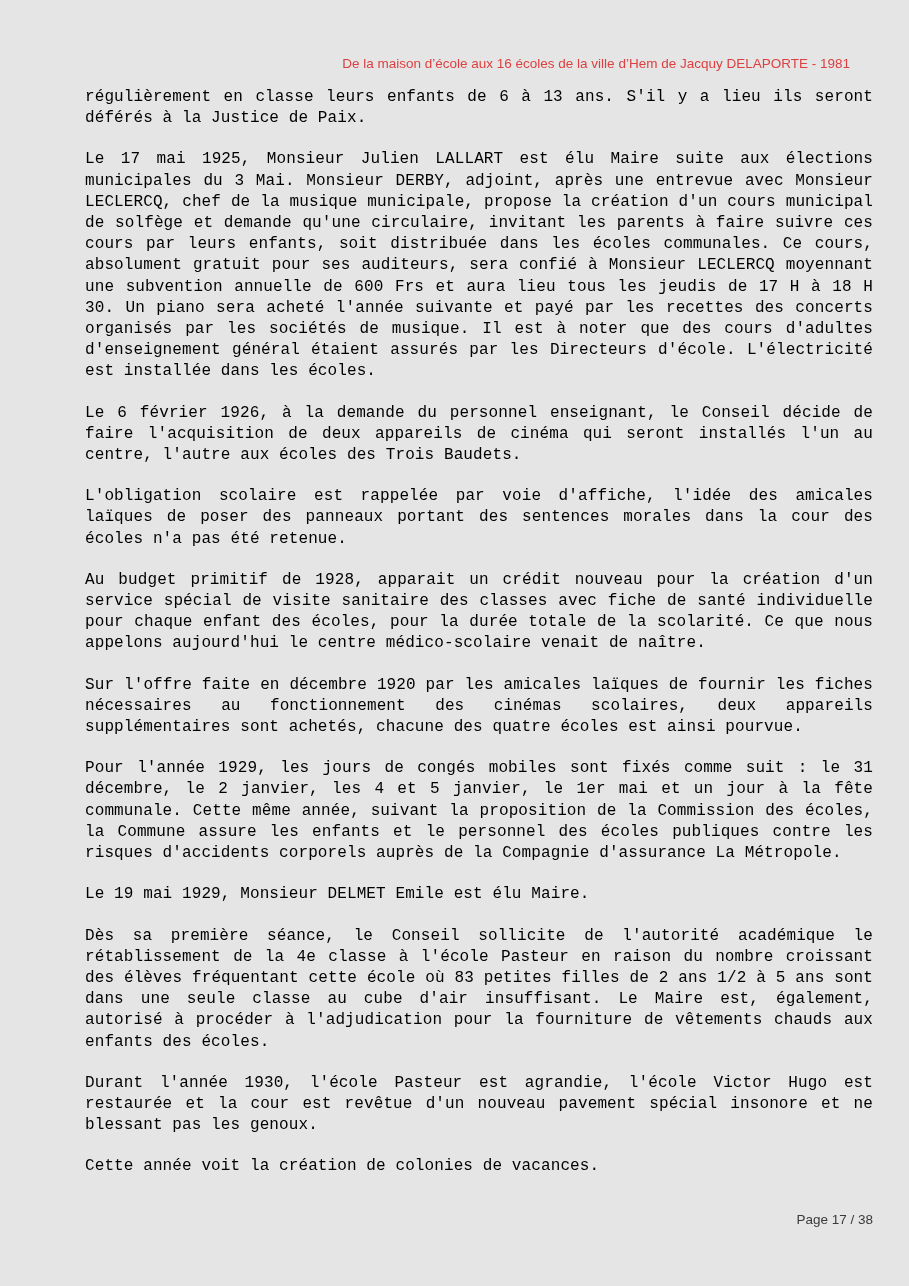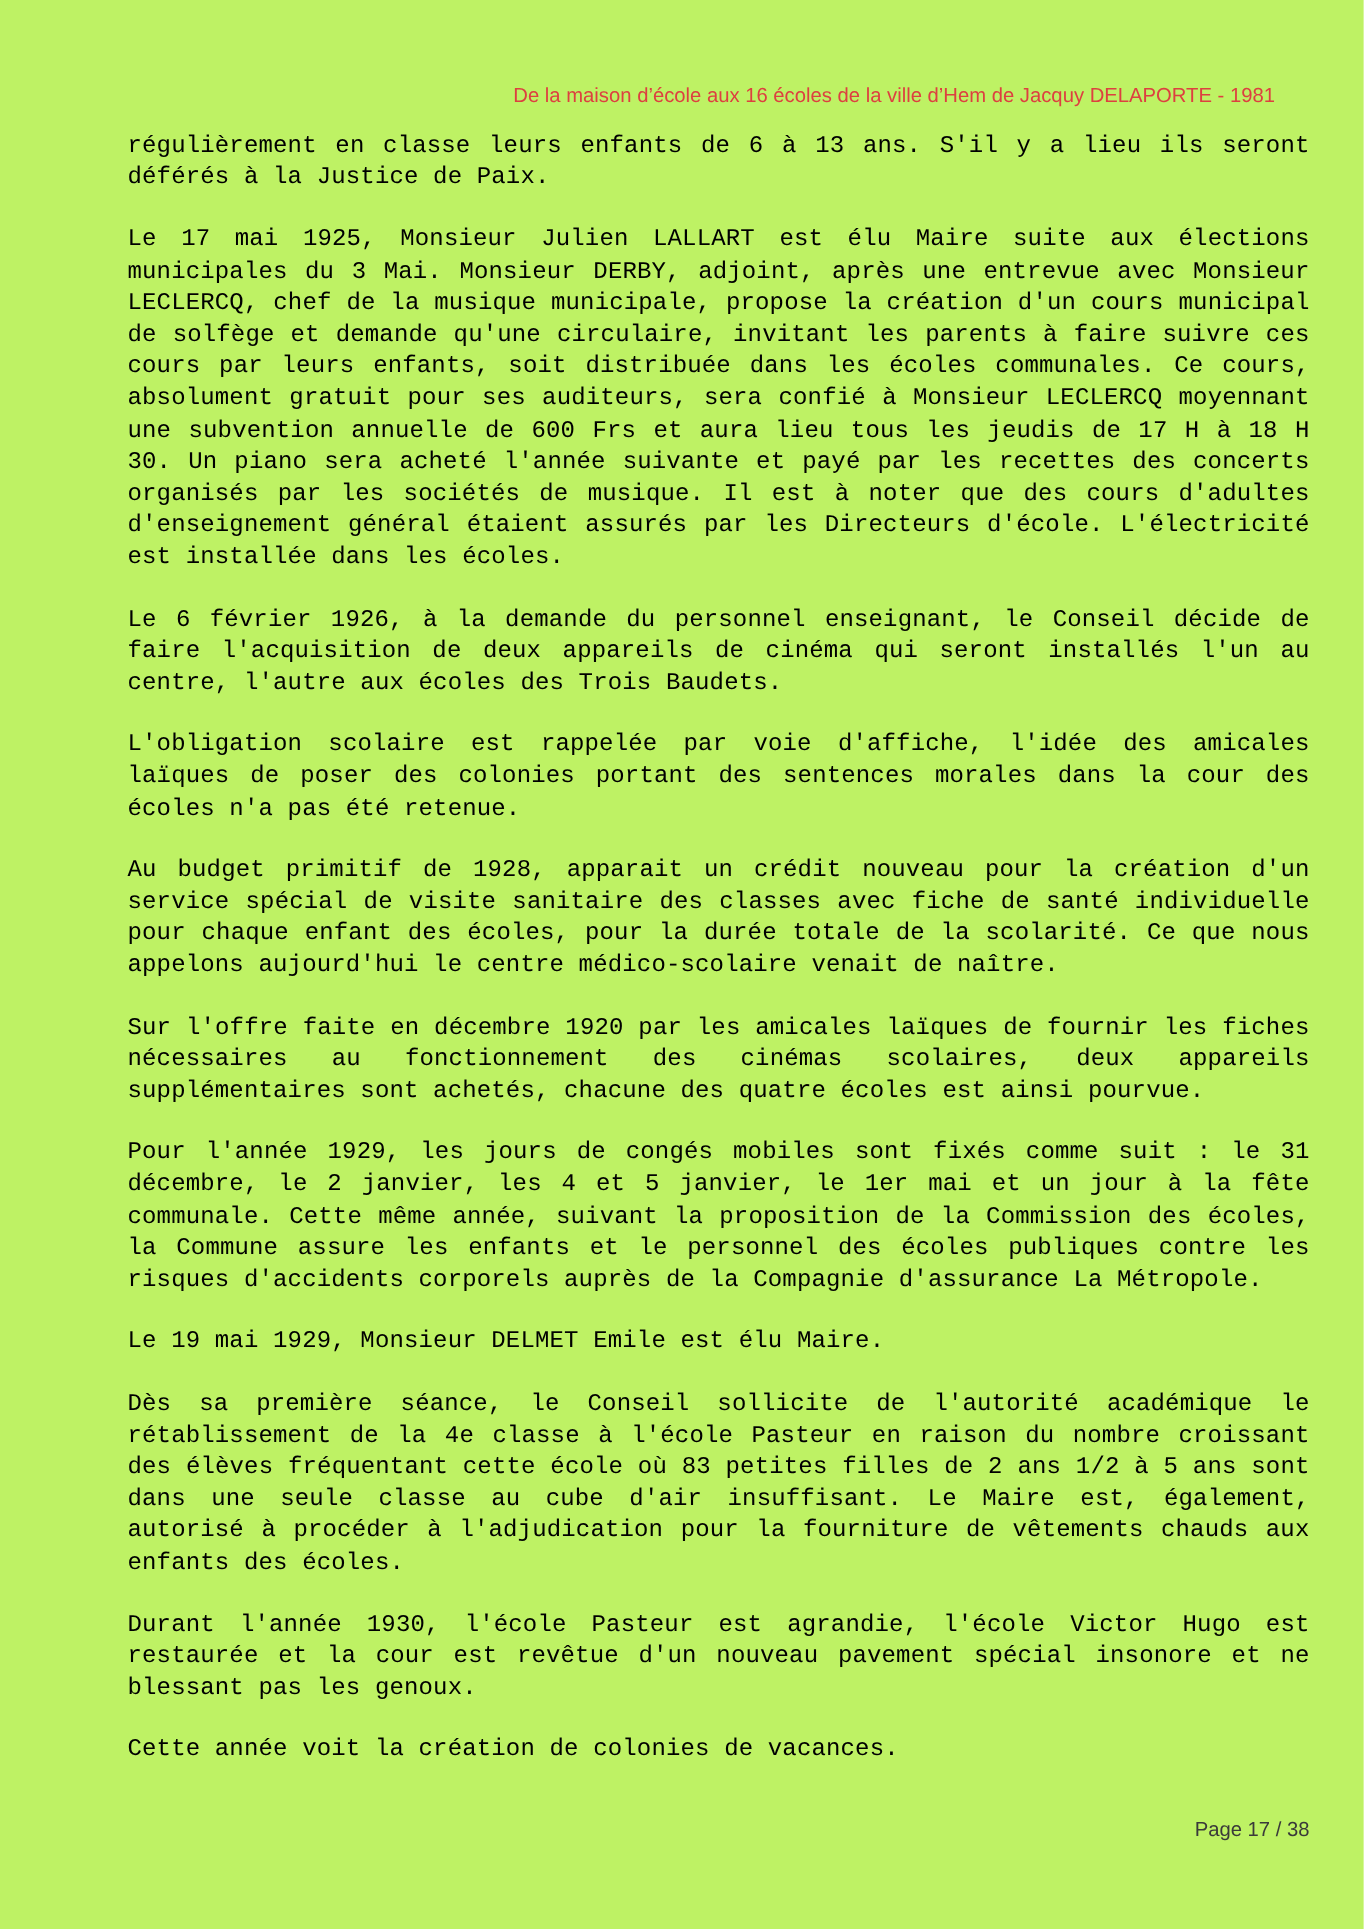--- a/index.html
+++ b/index.html
@@ -11,21 +11,21 @@
     width: 909px;
     height: 1286px;
     position: relative;
     font-family: "Liberation Sans", "DejaVu Sans", sans-serif;
     color: #000000;
     overflow: hidden;
   }
   .page {
     position: absolute;
     inset: 0;
-    background: #bef264;
+    background: #e5e5e5;
   }
   .doc-header {
     position: absolute;
     top: 56px;
     left: 85px;
     width: 765px;
     text-align: right;
     font-size: 13.5px;
     line-height: 16px;
     
@@ -59,21 +59,21 @@
 <body>
 
 <div class="page">
 
   <div class="doc-header" style="color: rgb(221, 64, 64);">De la maison d’école aux 16 écoles de la ville d’Hem de Jacquy DELAPORTE - 1981</div>
 
   <div class="doc-content">
     <p>régulièrement en classe leurs enfants de 6 à 13 ans. S'il y a lieu ils seront déférés à la Justice de Paix.</p>
     <p>Le 17 mai 1925, Monsieur Julien LALLART est élu Maire suite aux élections municipales du 3 Mai. Monsieur DERBY, adjoint, après une entrevue avec Monsieur LECLERCQ, chef de la musique municipale, propose la création d'un cours municipal de solfège et demande qu'une circulaire, invitant les parents à faire suivre ces cours par leurs enfants, soit distribuée dans les écoles communales. Ce cours, absolument gratuit pour ses auditeurs, sera confié à Monsieur LECLERCQ moyennant une subvention annuelle de 600 Frs et aura lieu tous les jeudis de 17 H à 18 H 30. Un piano sera acheté l'année suivante et payé par les recettes des concerts organisés par les sociétés de musique. Il est à noter que des cours d'adultes d'enseignement général étaient assurés par les Directeurs d'école. L'électricité est installée dans les écoles.</p>
     <p>Le 6 février 1926, à la demande du personnel enseignant, le Conseil décide de faire l'acquisition de deux appareils de cinéma qui seront installés l'un au centre, l'autre aux écoles des Trois Baudets.</p>
-    <p>L'obligation scolaire est rappelée par voie d'affiche, l'idée des amicales laïques de poser des colonies portant des sentences morales dans la cour des écoles n'a pas été retenue.</p>
+    <p>L'obligation scolaire est rappelée par voie d'affiche, l'idée des amicales laïques de poser des panneaux portant des sentences morales dans la cour des écoles n'a pas été retenue.</p>
     <p>Au budget primitif de 1928, apparait un crédit nouveau pour la création d'un service spécial de visite sanitaire des classes avec fiche de santé individuelle pour chaque enfant des écoles, pour la durée totale de la scolarité. Ce que nous appelons aujourd'hui le centre médico-scolaire venait de naître.</p>
     <p>Sur l'offre faite en décembre 1920 par les amicales laïques de fournir les fiches nécessaires au fonctionnement des cinémas scolaires, deux appareils supplémentaires sont achetés, chacune des quatre écoles est ainsi pourvue.</p>
     <p>Pour l'année 1929, les jours de congés mobiles sont fixés comme suit : le 31 décembre, le 2 janvier, les 4 et 5 janvier, le 1er mai et un jour à la fête communale. Cette même année, suivant la proposition de la Commission des écoles, la Commune assure les enfants et le personnel des écoles publiques contre les risques d'accidents corporels auprès de la Compagnie d'assurance La Métropole.</p>
     <p>Le 19 mai 1929, Monsieur DELMET Emile est élu Maire.</p>
     <p>Dès sa première séance, le Conseil sollicite de l'autorité académique le rétablissement de la 4e classe à l'école Pasteur en raison du nombre croissant des élèves fréquentant cette école où 83 petites filles de 2 ans 1/2 à 5 ans sont dans une seule classe au cube d'air insuffisant. Le Maire est, également, autorisé à procéder à l'adjudication pour la fourniture de vêtements chauds aux enfants des écoles.</p>
     <p>Durant l'année 1930, l'école Pasteur est agrandie, l'école Victor Hugo est restaurée et la cour est revêtue d'un nouveau pavement spécial insonore et ne blessant pas les genoux.</p>
     <p>Cette année voit la création de colonies de vacances.</p>
   </div>
 
   <div class="doc-footer">Page 17 / 38</div>

